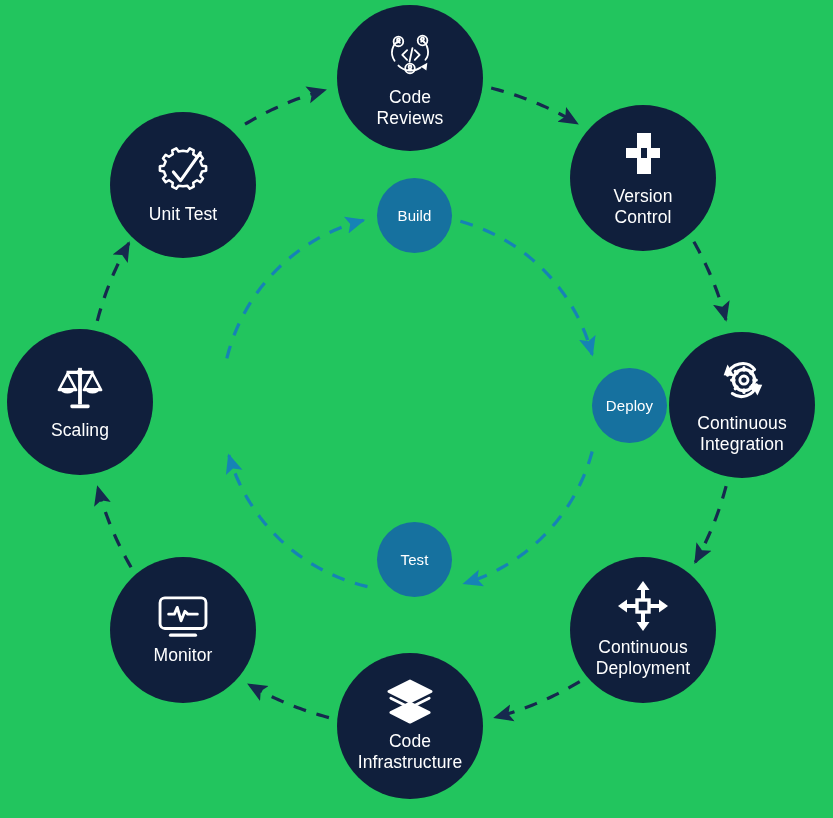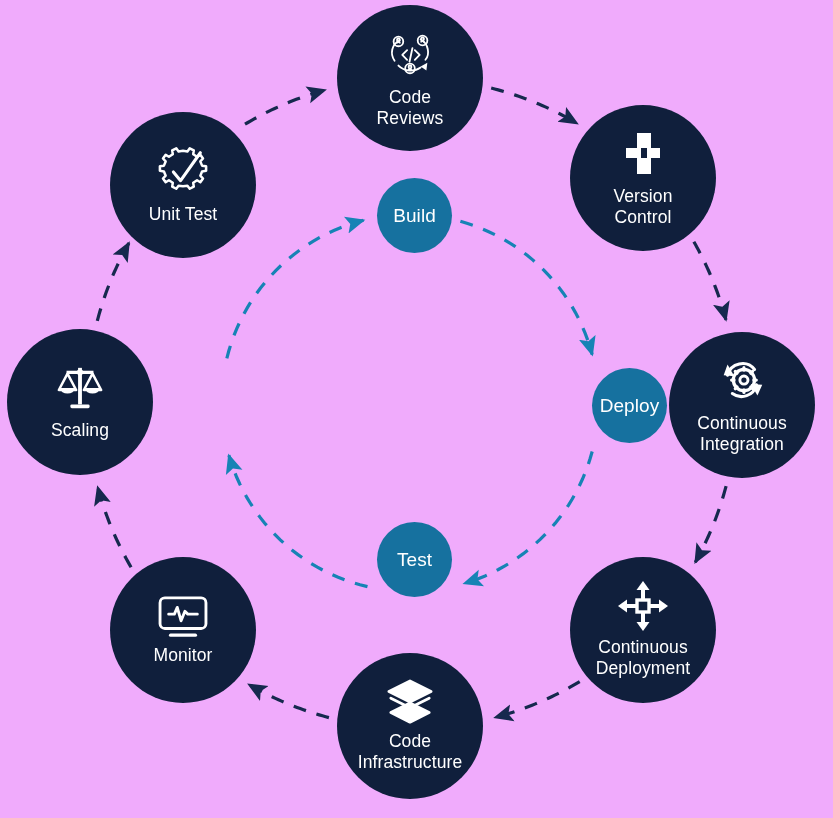--- a/index.html
+++ b/index.html
@@ -4,21 +4,21 @@
 <style>
   html, body {
     margin: 0;
     padding: 0;
     background: #000000;
   }
   #stage {
     position: relative;
     width: 833px;
     height: 818px;
-    background: #f0abfc;
+    background: #22c55e;
     overflow: hidden;
     font-family: "Liberation Sans", sans-serif;
   }
   #wires {
     position: absolute;
     left: 0;
     top: 0;
     width: 833px;
     height: 818px;
   }
@@ -49,21 +49,21 @@
   }
   .node .lbl {
     color: #FFFFFF;
     font-size: 17.5px;
     line-height: 21px;
     font-weight: 400;
     letter-spacing: 0.1px;
     white-space: pre-line;
   }
   .node.inner .lbl {
-    font-size: 19px;
+    font-size: 15px;
     line-height: 17px;
     margin-bottom: 0;
   }
 </style>
 </head>
 <body>
 
 <div id="stage">
 
   <svg id="wires" viewBox="0 0 833 818">

